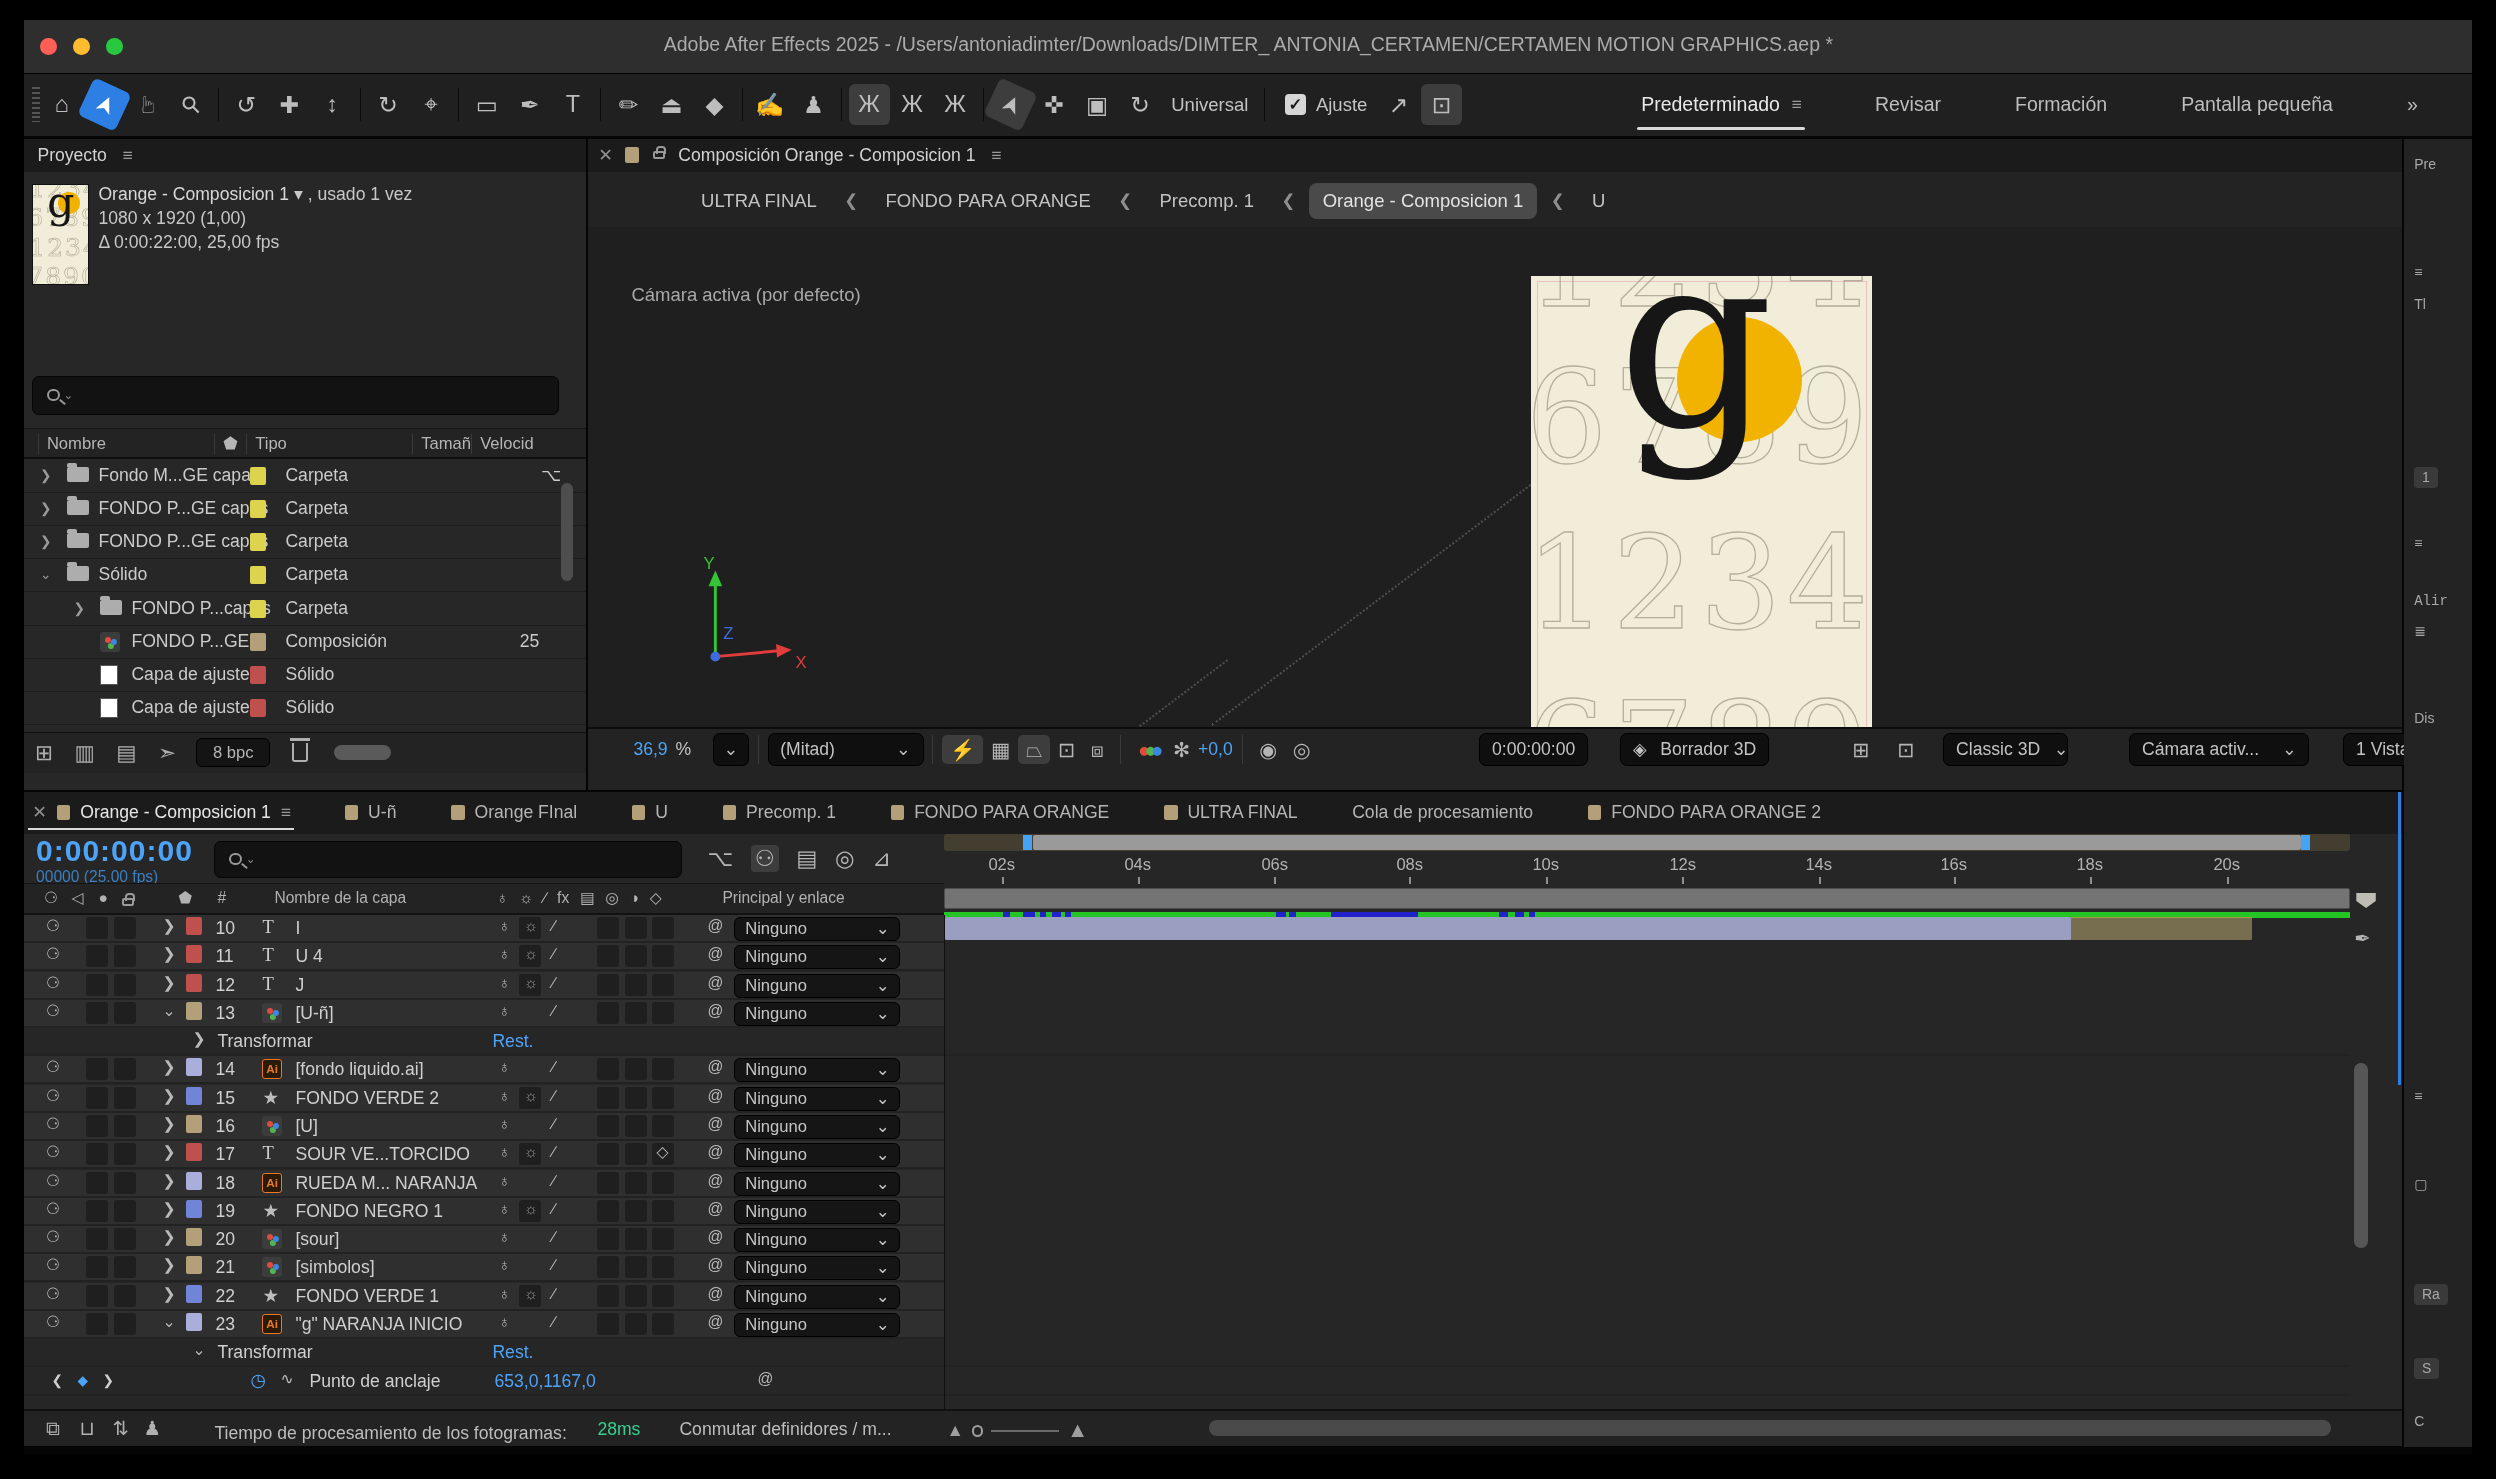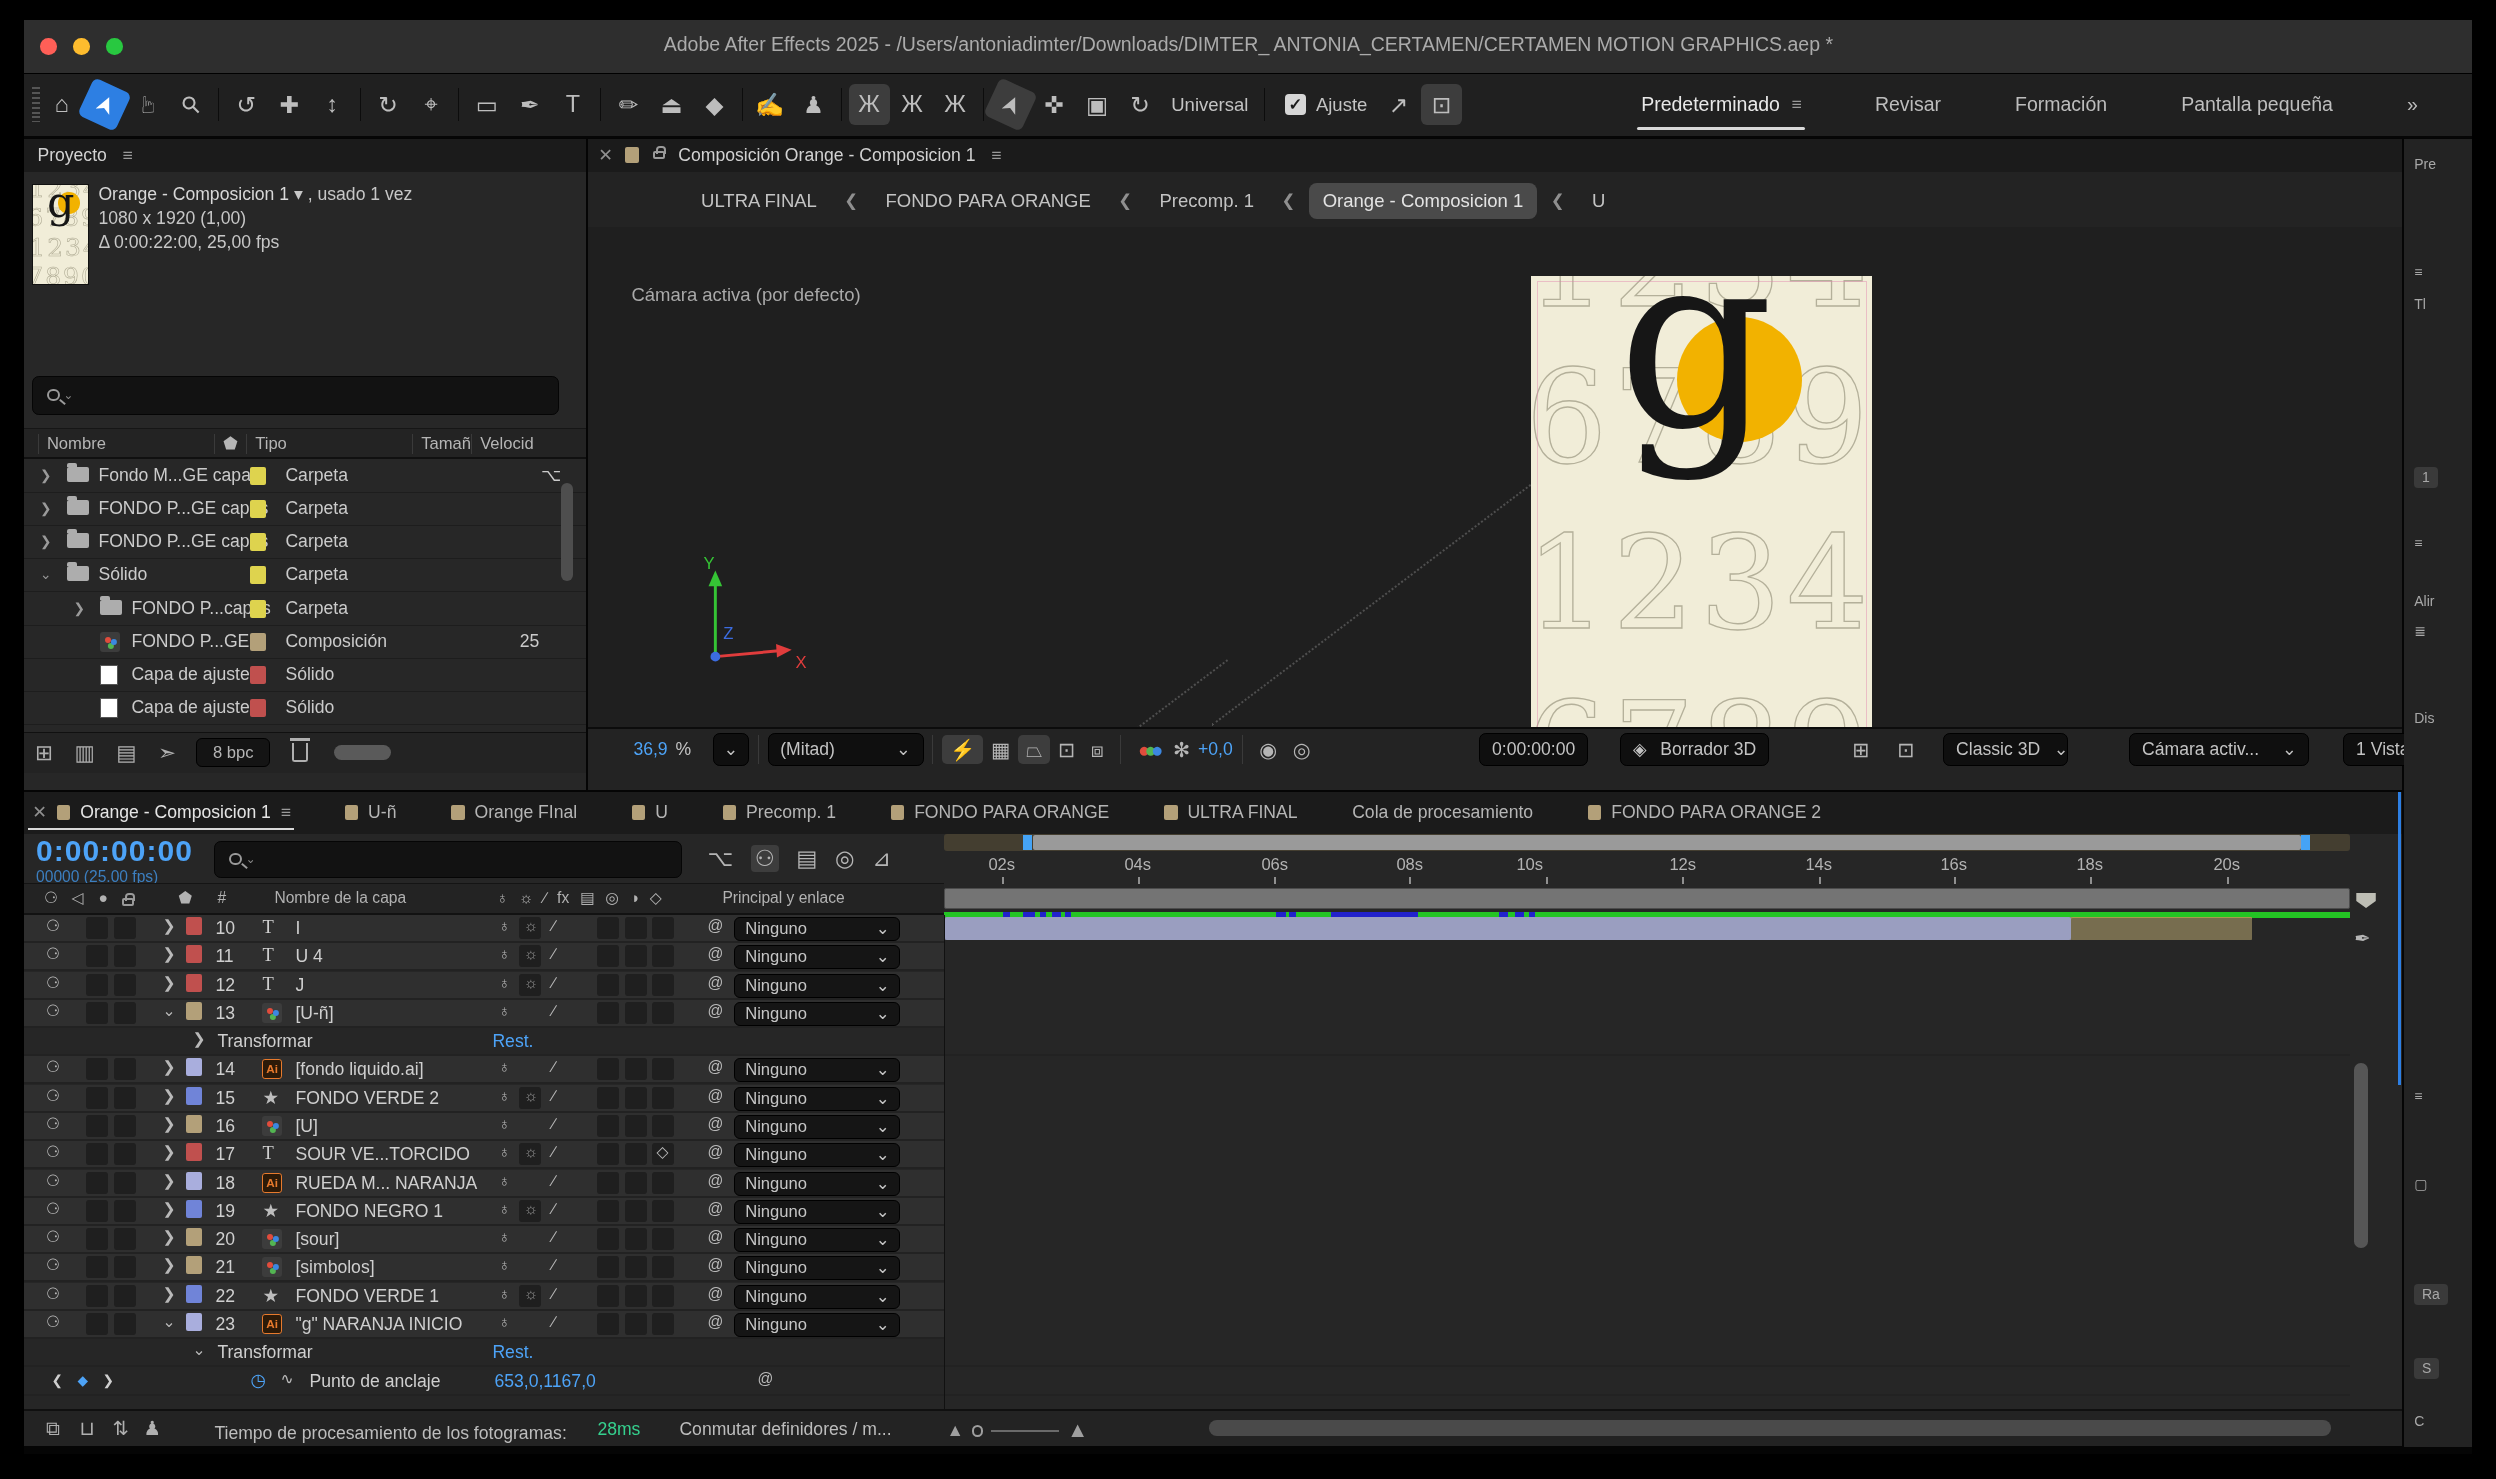--- a/index.html
+++ b/index.html
@@ -449,21 +449,21 @@
         </span>
     </div>
   </div>
 
   <div id="rightstrip" class="panel">
       <span class="rs-item" style="top: 17.6px;">Pre</span>
       <span class="rs-item" style="top: 125px;">≡</span>
       <span class="rs-item" style="top: 157px;">Tl</span>
       <span class="rs-item rs-box" style="top: 328px;">1</span>
       <span class="rs-item" style="top: 396px;">≡</span>
-      <span class="rs-item" style="top: 454px;">Alir</span>
+      <span class="rs-item" style="top: 454px; font-family: Liberation Mono, monospace;">Alir</span>
       <span class="rs-item" style="top: 484px;">≣</span>
       <span class="rs-item" style="top: 571px;">Dis</span>
       <span class="rs-item" style="top: 949px;">≡</span>
       <span class="rs-item" style="top: 1037px;">▢</span>
       <span class="rs-item rs-box" style="top: 1145px;">Ra</span>
       <span class="rs-item rs-box" style="top: 1219px;">S</span>
       <span class="rs-item" style="top: 1274px;">C</span>
     </div>
 
   <div id="timeline" class="panel">
@@ -855,21 +855,21 @@
       </div>
       <div id="ticks-host">
           <span class="tick" style="left: 44px;">02s</span>
           <span class="tickmark" style="left: 58px;"></span>
           <span class="tick" style="left: 180px;">04s</span>
           <span class="tickmark" style="left: 194px;"></span>
           <span class="tick" style="left: 317px;">06s</span>
           <span class="tickmark" style="left: 330px;"></span>
           <span class="tick" style="left: 452px;">08s</span>
           <span class="tickmark" style="left: 465px;"></span>
-          <span class="tick" style="left: 572px;">10s</span>
+          <span class="tick" style="left: 588px;">10s</span>
           <span class="tickmark" style="left: 602px;"></span>
           <span class="tick" style="left: 725px;">12s</span>
           <span class="tickmark" style="left: 738px;"></span>
           <span class="tick" style="left: 861px;">14s</span>
           <span class="tickmark" style="left: 875px;"></span>
           <span class="tick" style="left: 996px;">16s</span>
           <span class="tickmark" style="left: 1010px;"></span>
           <span class="tick" style="left: 1132px;">18s</span>
           <span class="tickmark" style="left: 1146px;"></span>
           <span class="tick" style="left: 1269px;">20s</span>

